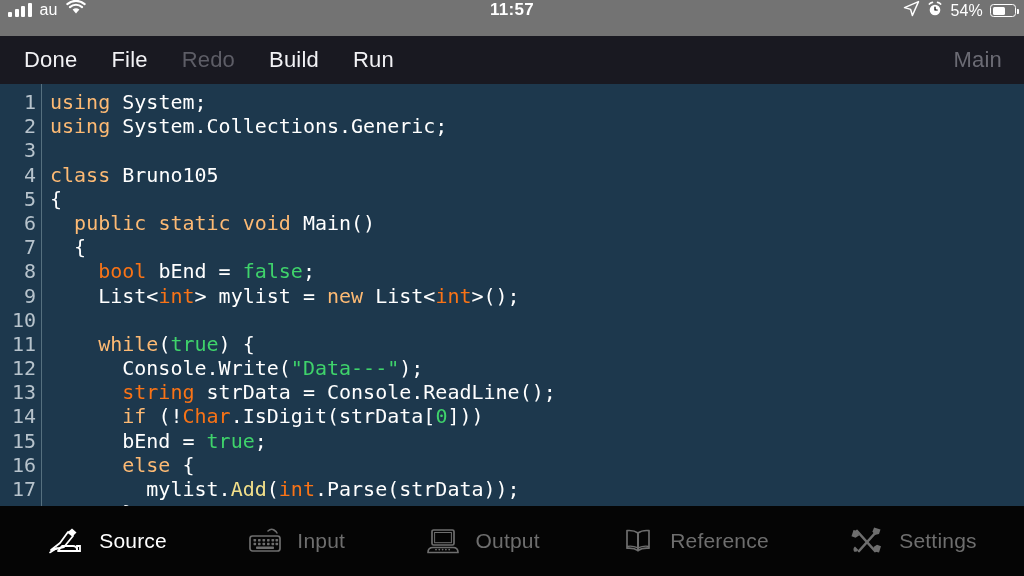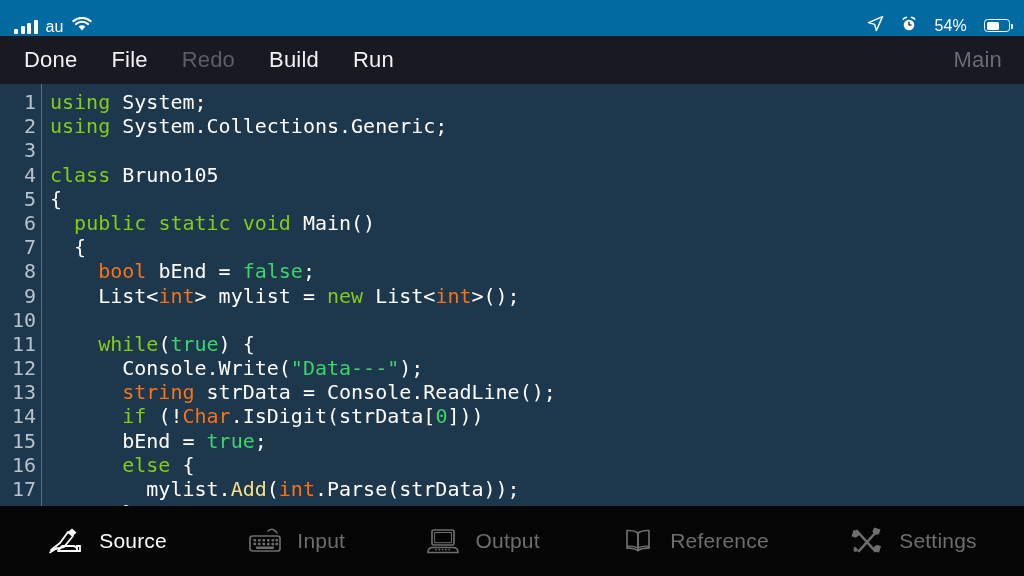--- a/index.html
+++ b/index.html
@@ -20,26 +20,26 @@
     height: 576px;
     background: #000000;
     display: flex;
     flex-direction: column;
   }
 
   
   .statusbar {
     height: 36px;
     flex: 0 0 36px;
-    background: #0369a1;
-    color: #ffffff;
-    display: flex;
-    align-items: flex-end;
+    background: #737373;
+    color: #ffffff;
+    display: flex;
+    align-items: flex-start;
     position: relative;
-    padding: 0 14px;
+    padding: 0 8px;
     box-sizing: border-box;
   }
   .status-left {
     display: flex;
     align-items: center;
     gap: 8px;
   }
   .signal-bars {
     display: flex;
     align-items: flex-end;
@@ -69,21 +69,21 @@
     font-size: 17px;
     font-weight: bold;
     letter-spacing: .3px;
     color: #ffffff;
     pointer-events: none;
   }
   .status-right {
     margin-left: auto;
     display: flex;
     align-items: center;
-    gap: 17px;
+    gap: 7px;
   }
   .battery-pct {
     font-size: 16px;
     color: #ffffff;
     letter-spacing: .2px;
   }
   .battery {
     position: relative;
     width: 26px;
     height: 13px;
@@ -160,21 +160,21 @@
   .gutter div { height: 24.2px; }
   .code {
     flex: 1 1 auto;
     padding-top: 6px;
     padding-left: 8px;
     color: #ffffff;
     white-space: pre;
     overflow: hidden;
   }
   .code div { height: 24.2px; }
-  .kw  { color: #84cc16; }   
+  .kw  { color: #fdba74; }   
   .typ { color: #f97316; }   
   .lit { color: #3fd36b; }   
   .mth { color: #f3e08a; }   
   .pln { color: #ffffff; }
 
   
   .tabbar {
     height: 70px;
     flex: 0 0 70px;
     background: #050505;
@@ -218,20 +218,21 @@
       <span class="carrier">au</span>
       <span class="wifi-icon">
         <svg width="20" height="15" viewBox="0 0 20 15">
           <path d="M10 13.6 L6.6 9.6 a5.4 5.4 0 0 1 6.8 0 Z" fill="#fff"></path>
           <path d="M3.9 7.1 a9.3 9.3 0 0 1 12.2 0" stroke="#fff" stroke-width="2.1" fill="none" stroke-linecap="round"></path>
           <path d="M1.3 4.1 a13.3 13.3 0 0 1 17.4 0" stroke="#fff" stroke-width="2.1" fill="none" stroke-linecap="round"></path>
         </svg>
       </span>
     </div>
 
+    <div class="status-center">11:57</div>
 
     <div class="status-right">
       <span>
         <svg width="17" height="17" viewBox="0 0 17 17">
           <path d="M15.5 1.6 L1.5 7.6 L7.6 9.4 L9.4 15.5 Z" fill="none" stroke="#fff" stroke-width="1.5" stroke-linejoin="round"></path>
         </svg>
       </span>
       <span>
         <svg width="16" height="16" viewBox="0 0 16 16">
           <circle cx="8" cy="9" r="5.3" fill="#fff"></circle>

